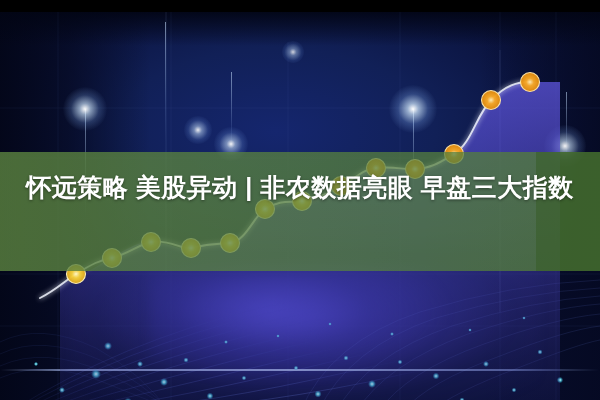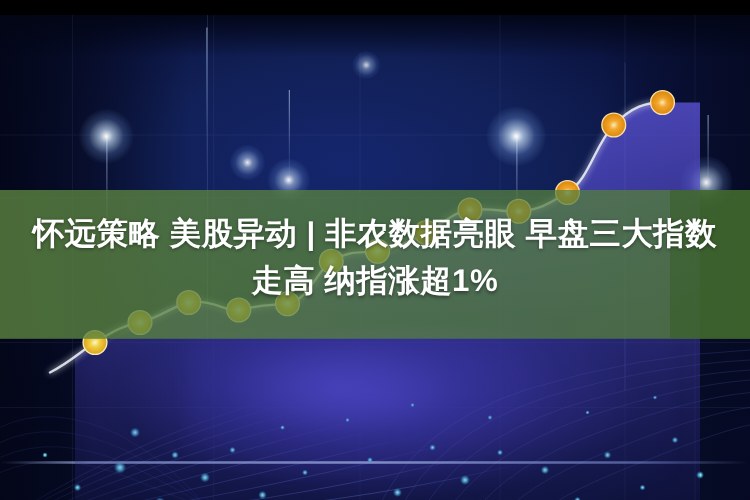--- a/index.html
+++ b/index.html
@@ -317,16 +317,15 @@
       <circle cx="530" cy="70" r="9.5" fill="url(#dotorange)" stroke="#ffe6a8" stroke-width="1.1" opacity="0.97"></circle>
     </g>
   </svg>
 
   <div class="green-band"></div>
   <div class="green-band-soft"></div>
   <div class="green-band-dark-right"></div>
 
   <div class="title-wrap">
     <div class="title-line">怀远策略 美股异动 | 非农数据亮眼 早盘三大指数</div>
-    <div class="title-line">走高 纳指涨超1%</div>
   </div>
 
 </div>
 
 </body></html>

